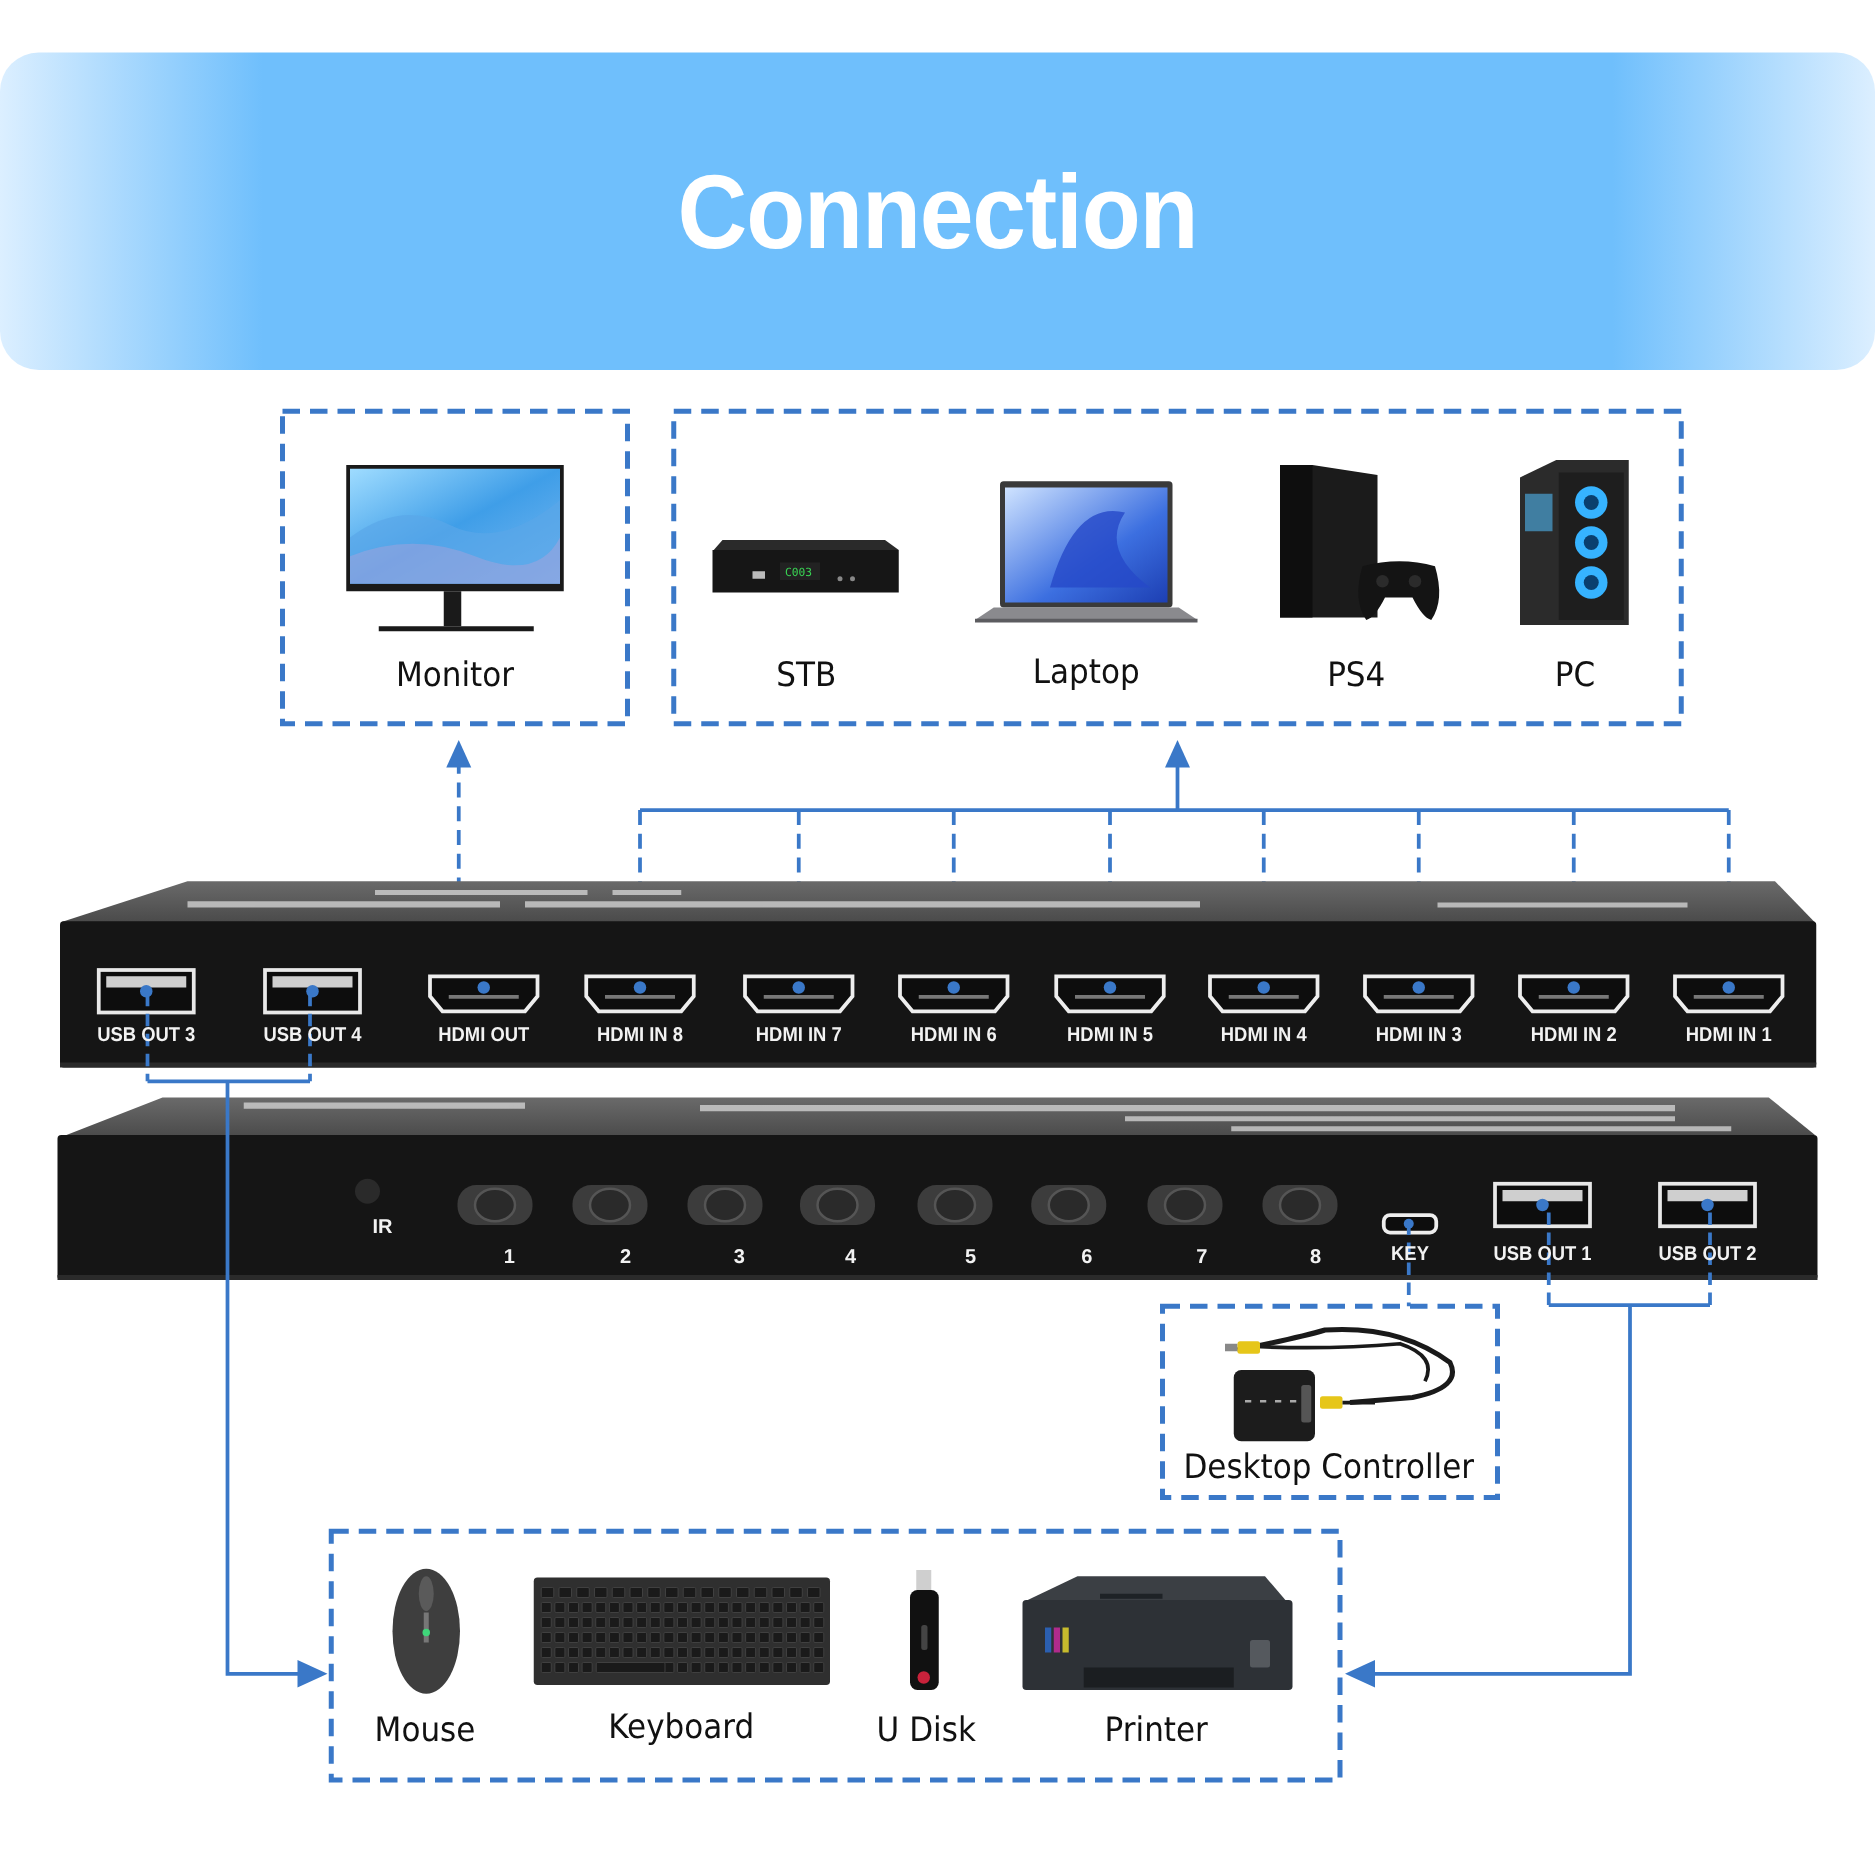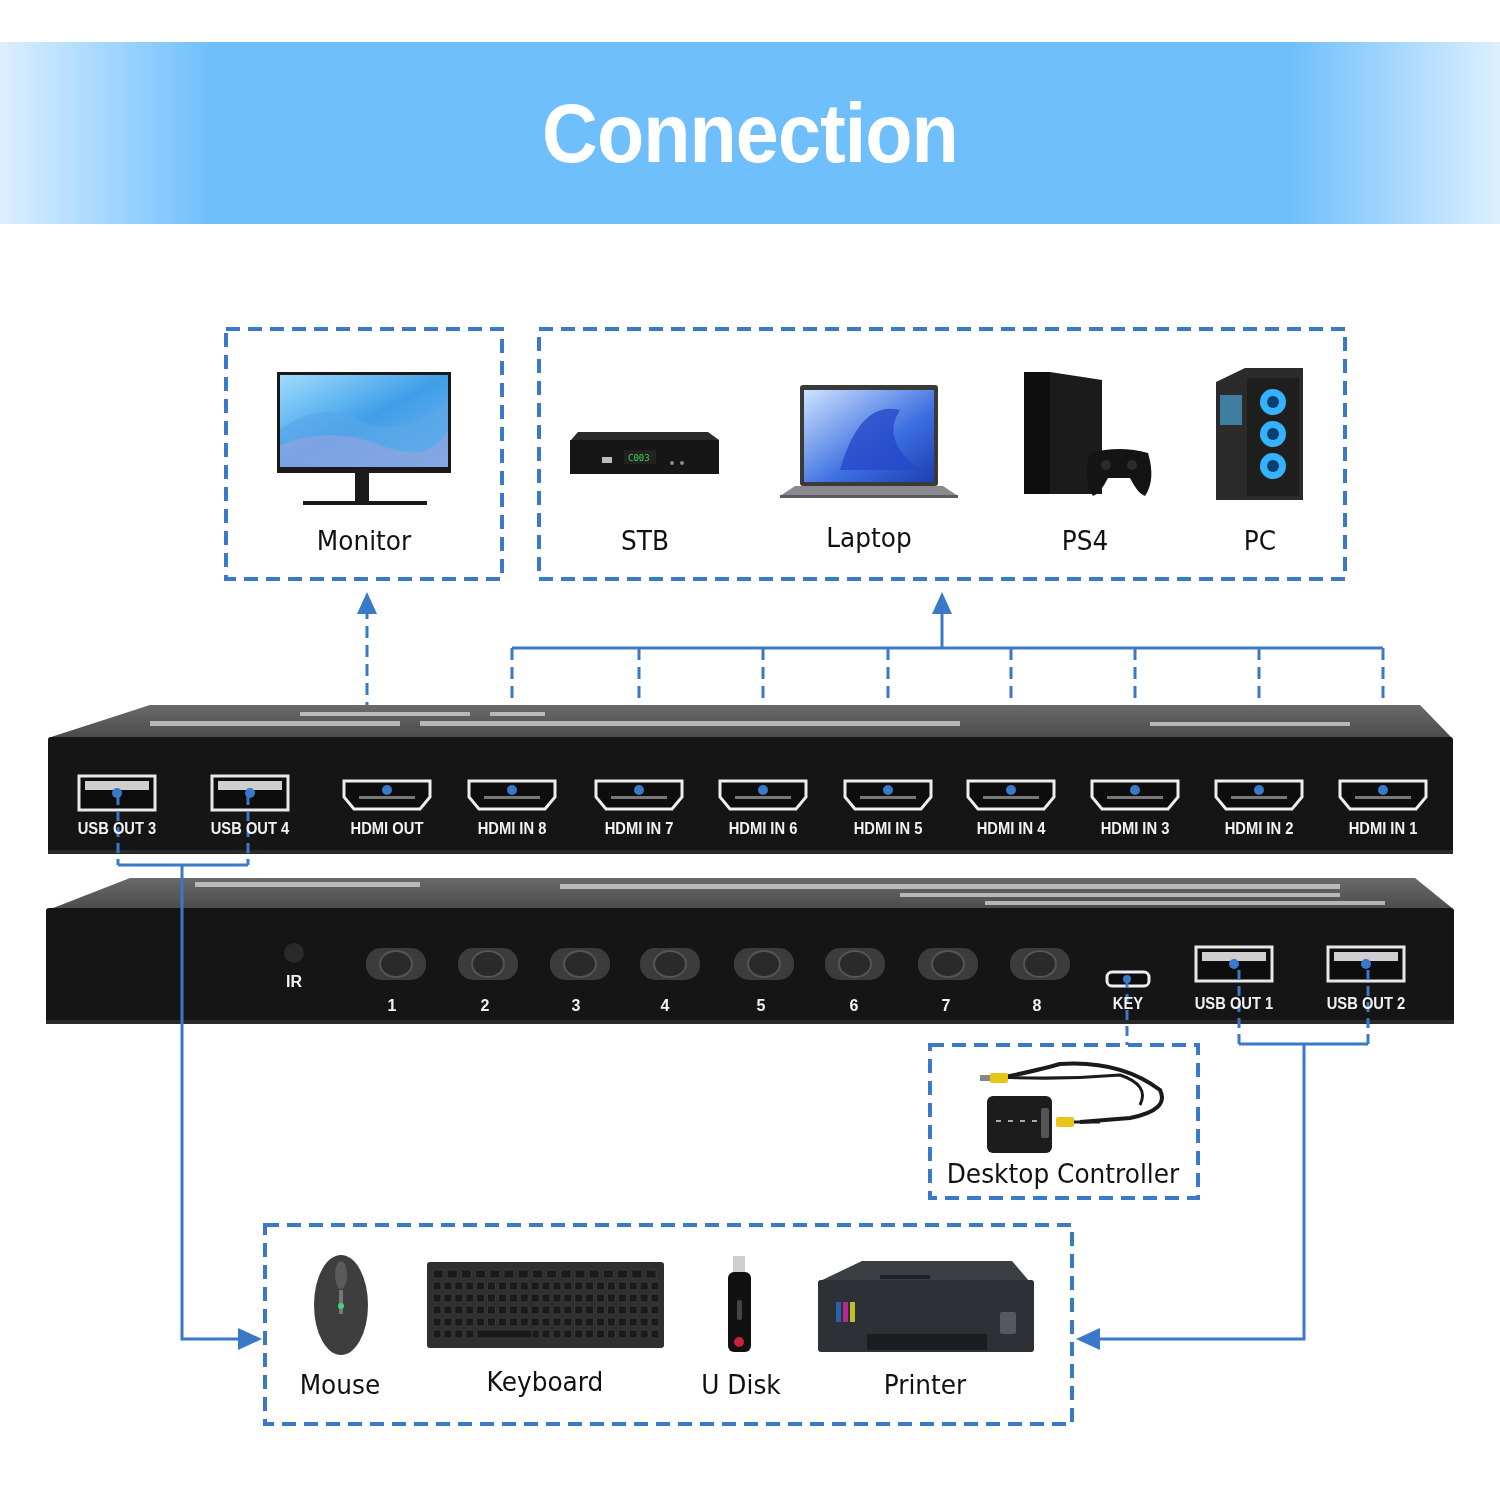--- a/index.html
+++ b/index.html
@@ -1,28 +1,28 @@
 <!DOCTYPE html>
 <html><head>
 <meta charset="utf-8">
 <style>
   html, body { margin:0; padding:0; }
   body { width:1500px; height:1500px; background:#ffffff; position:relative; overflow:hidden;
          font-family:"Liberation Sans", sans-serif; }
-  .banner { position:absolute; left:0; top:42px; width:1500px; height:182px;
+  .banner { position:absolute; left:0; top:42px; width:1500px; height:254px;
             background:linear-gradient(90deg,#dcefff 0%,#6fbffc 14%,#6fbffc 86%,#dcefff 100%);
-            display:flex; align-items:center; justify-content:center; }
+            display:flex; align-items:center; justify-content:center;border-radius:31px; }
   .banner h1 { margin:0; color:#fff; font-size:84px; font-weight:bold; letter-spacing:-1px;
                font-family:"Liberation Sans", sans-serif; transform:scaleX(0.92); }
   svg.diagram { position:absolute; left:0; top:0; }
   .lbl { position:absolute; font-size:27px; color:#111; text-align:center; width:200px; margin-left:-100px;
          font-family:"DejaVu Sans", sans-serif; transform:scaleX(0.92); }
   .port-lbl { position:absolute; color:#f2f2f2; font-size:16px; font-weight:bold; text-align:center;
               width:120px; margin-left:-60px; font-family:"Liberation Sans", sans-serif; transform:scaleX(0.92); }
-  .btn-lbl { position:absolute; color:#f2f2f2; font-size:16px; font-weight:bold; text-align:center;
+  .btn-lbl { position:absolute; color:#f2f2f2; font-size:16px; font-weight:bold; text-align:right;
              width:40px; margin-left:-20px; }
 </style>
 </head>
 <body>
 
 <div class="banner">
   <h1>Connection</h1>
 </div>
 
 <svg class="diagram" width="1500" height="1500" viewBox="0 0 1500 1500">

